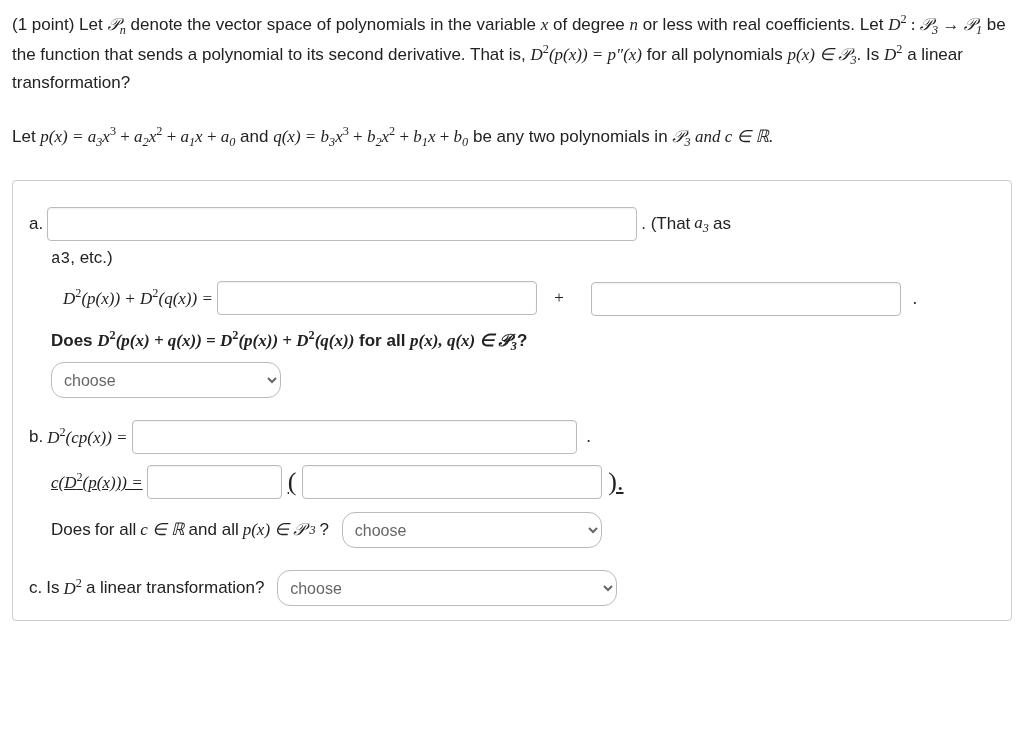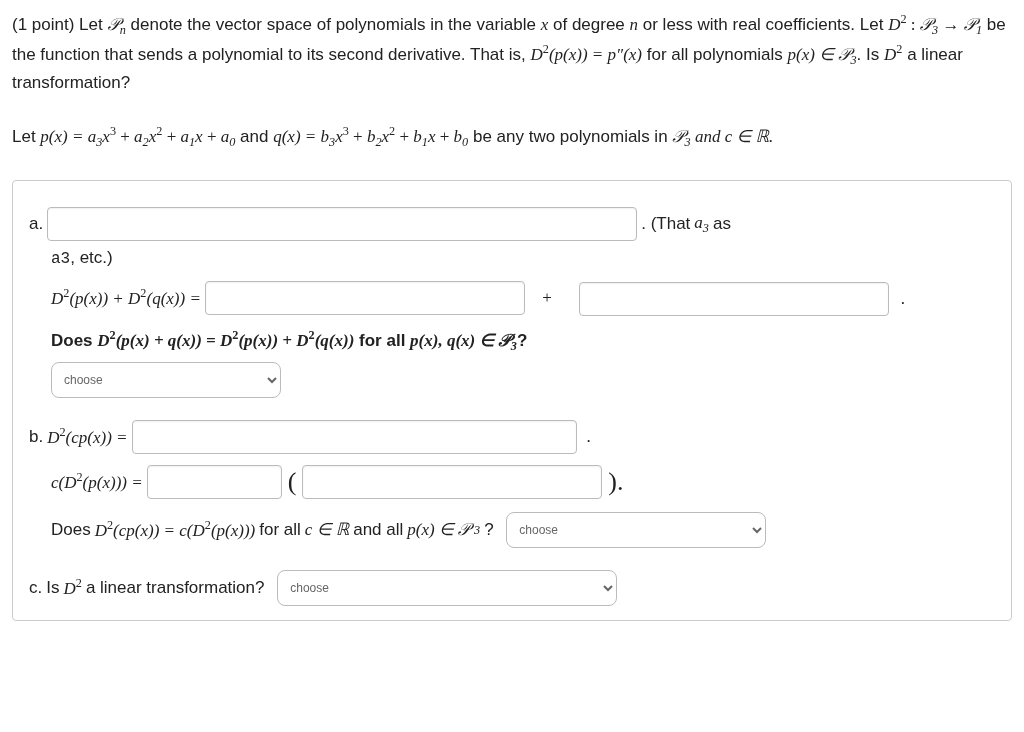--- a/index.html
+++ b/index.html
@@ -37,23 +37,23 @@
       border: 1px solid #bbb;
       border-radius: 4px;
       padding: 4px 8px;
       font-size: 16px;
       vertical-align: middle;
       box-shadow: inset 0 1px 2px rgba(0,0,0,0.06);
     }
     select.sel {
       height: 36px;
       border: 1px solid #bbb;
-      border-radius: 8px;
+      border-radius: 13px;
       padding: 4px 8px;
-      font-size: 12px;
+      font-size: 16px;
       background: #fff;
       vertical-align: middle;
       color: #666;
       min-width: 180px;
     }
     .inline { display: inline-flex; align-items: center; flex-wrap: wrap; gap: 2px 4px;}
     .hint-mono { font-family: "Courier New", monospace; font-style: normal; font-size:16px;}
   </style>
 </head>
 <body>
@@ -74,21 +74,21 @@
       <div class="inline">
         <span>a. </span>
         <input class="txt" style="width: 590px;">
         <span>. (That </span>
           <span class="math"><span>a</span><span class="sub">3</span></span>
           <span> as </span>
       </div>
       <div style="margin-left:22px; margin-top:4px;">
         <span class="hint-mono">a3</span><span>, etc.)</span>
       </div>
-      <div style="margin-left:22px; margin-top:6px;" class="inline">
+      <div style="margin-left:34px; margin-top:6px;" class="inline">
         <span class="math"><span>D</span><span class="sup mathup">2</span><span>(p(x)) + D</span><span class="sup mathup">2</span><span>(q(x)) = </span></span>
         <input class="txt" style="width: 320px;">
         &nbsp;&nbsp;<span class="mathup">+</span>
       </div>
       <div style="margin-left:22px; margin-top:10px;" class="inline">
         <input class="txt" style="width: 310px;">
         <span class="mathup" style="margin-left:8px;">.</span>
       </div>
       <div style="margin-left:22px; margin-top:10px;font-weight:bold;">
         <span>Does </span><span class="math"><span>D</span><span class="sup mathup">2</span><span>(p(x) + q(x)) = D</span><span class="sup mathup">2</span><span>(p(x)) + D</span><span class="sup mathup">2</span><span>(q(x))</span></span><span> for all </span><span class="math">p(x), q(x) ∈ </span><span class="p3">𝒫</span><span class="sub mathup">3</span><span>?</span>
@@ -100,29 +100,29 @@
       </div>
     </div>
 
     <div class="item">
       <div class="inline">
         <span>b. </span>
         <span class="math"><span>D</span><span class="sup mathup">2</span><span>(cp(x)) = </span></span>
         <input class="txt" style="width: 445px;">
         <span class="mathup" style="margin-left:6px;">.</span>
       </div>
-      <div style="margin-left:22px; margin-top:8px;" class="inline">
+      <div style="margin-left:22px; margin-top:8px;text-decoration:underline;" class="inline">
         <span class="math"><span>c(D</span><span class="sup mathup">2</span><span>(p(x))) = </span></span>
         <input class="txt" style="width: 135px;">
         <span class="mathup" style="font-size:26px; margin:0 2px;">(</span>
         <input class="txt" style="width: 300px;">
         <span class="mathup" style="font-size:26px; margin-left:2px;">).</span>
       </div>
       <div style="margin-left:22px; margin-top:10px;" class="inline">
-        <span>Does </span><span class="math"><span>D</span><span class="sup mathup">2</span><span>(cp(x)) = c(D</span><span class="sup mathup">2</span><span>(p(x)))</span></span><span> for all </span><span class="math">c ∈ ℝ</span><span> and all </span><span class="math">p(x) ∈ </span><span class="p3">𝒫</span><span class="sub mathup">3</span><span>?</span>&nbsp;
+        <span>Does </span><span> for all </span><span class="math">c ∈ ℝ</span><span> and all </span><span class="math">p(x) ∈ </span><span class="p3">𝒫</span><span class="sub mathup">3</span><span>?</span>&nbsp;
         <select class="sel" style="width:260px;">
           <option>choose</option>
         </select>
       </div>
     </div>
 
     <div class="item" style="margin-bottom:10px;">
       <div class="inline">
         <span>c. </span>
         <span>Is </span><span class="math"><span>D</span><span class="sup mathup">2</span></span><span> a linear transformation?</span>&nbsp;

